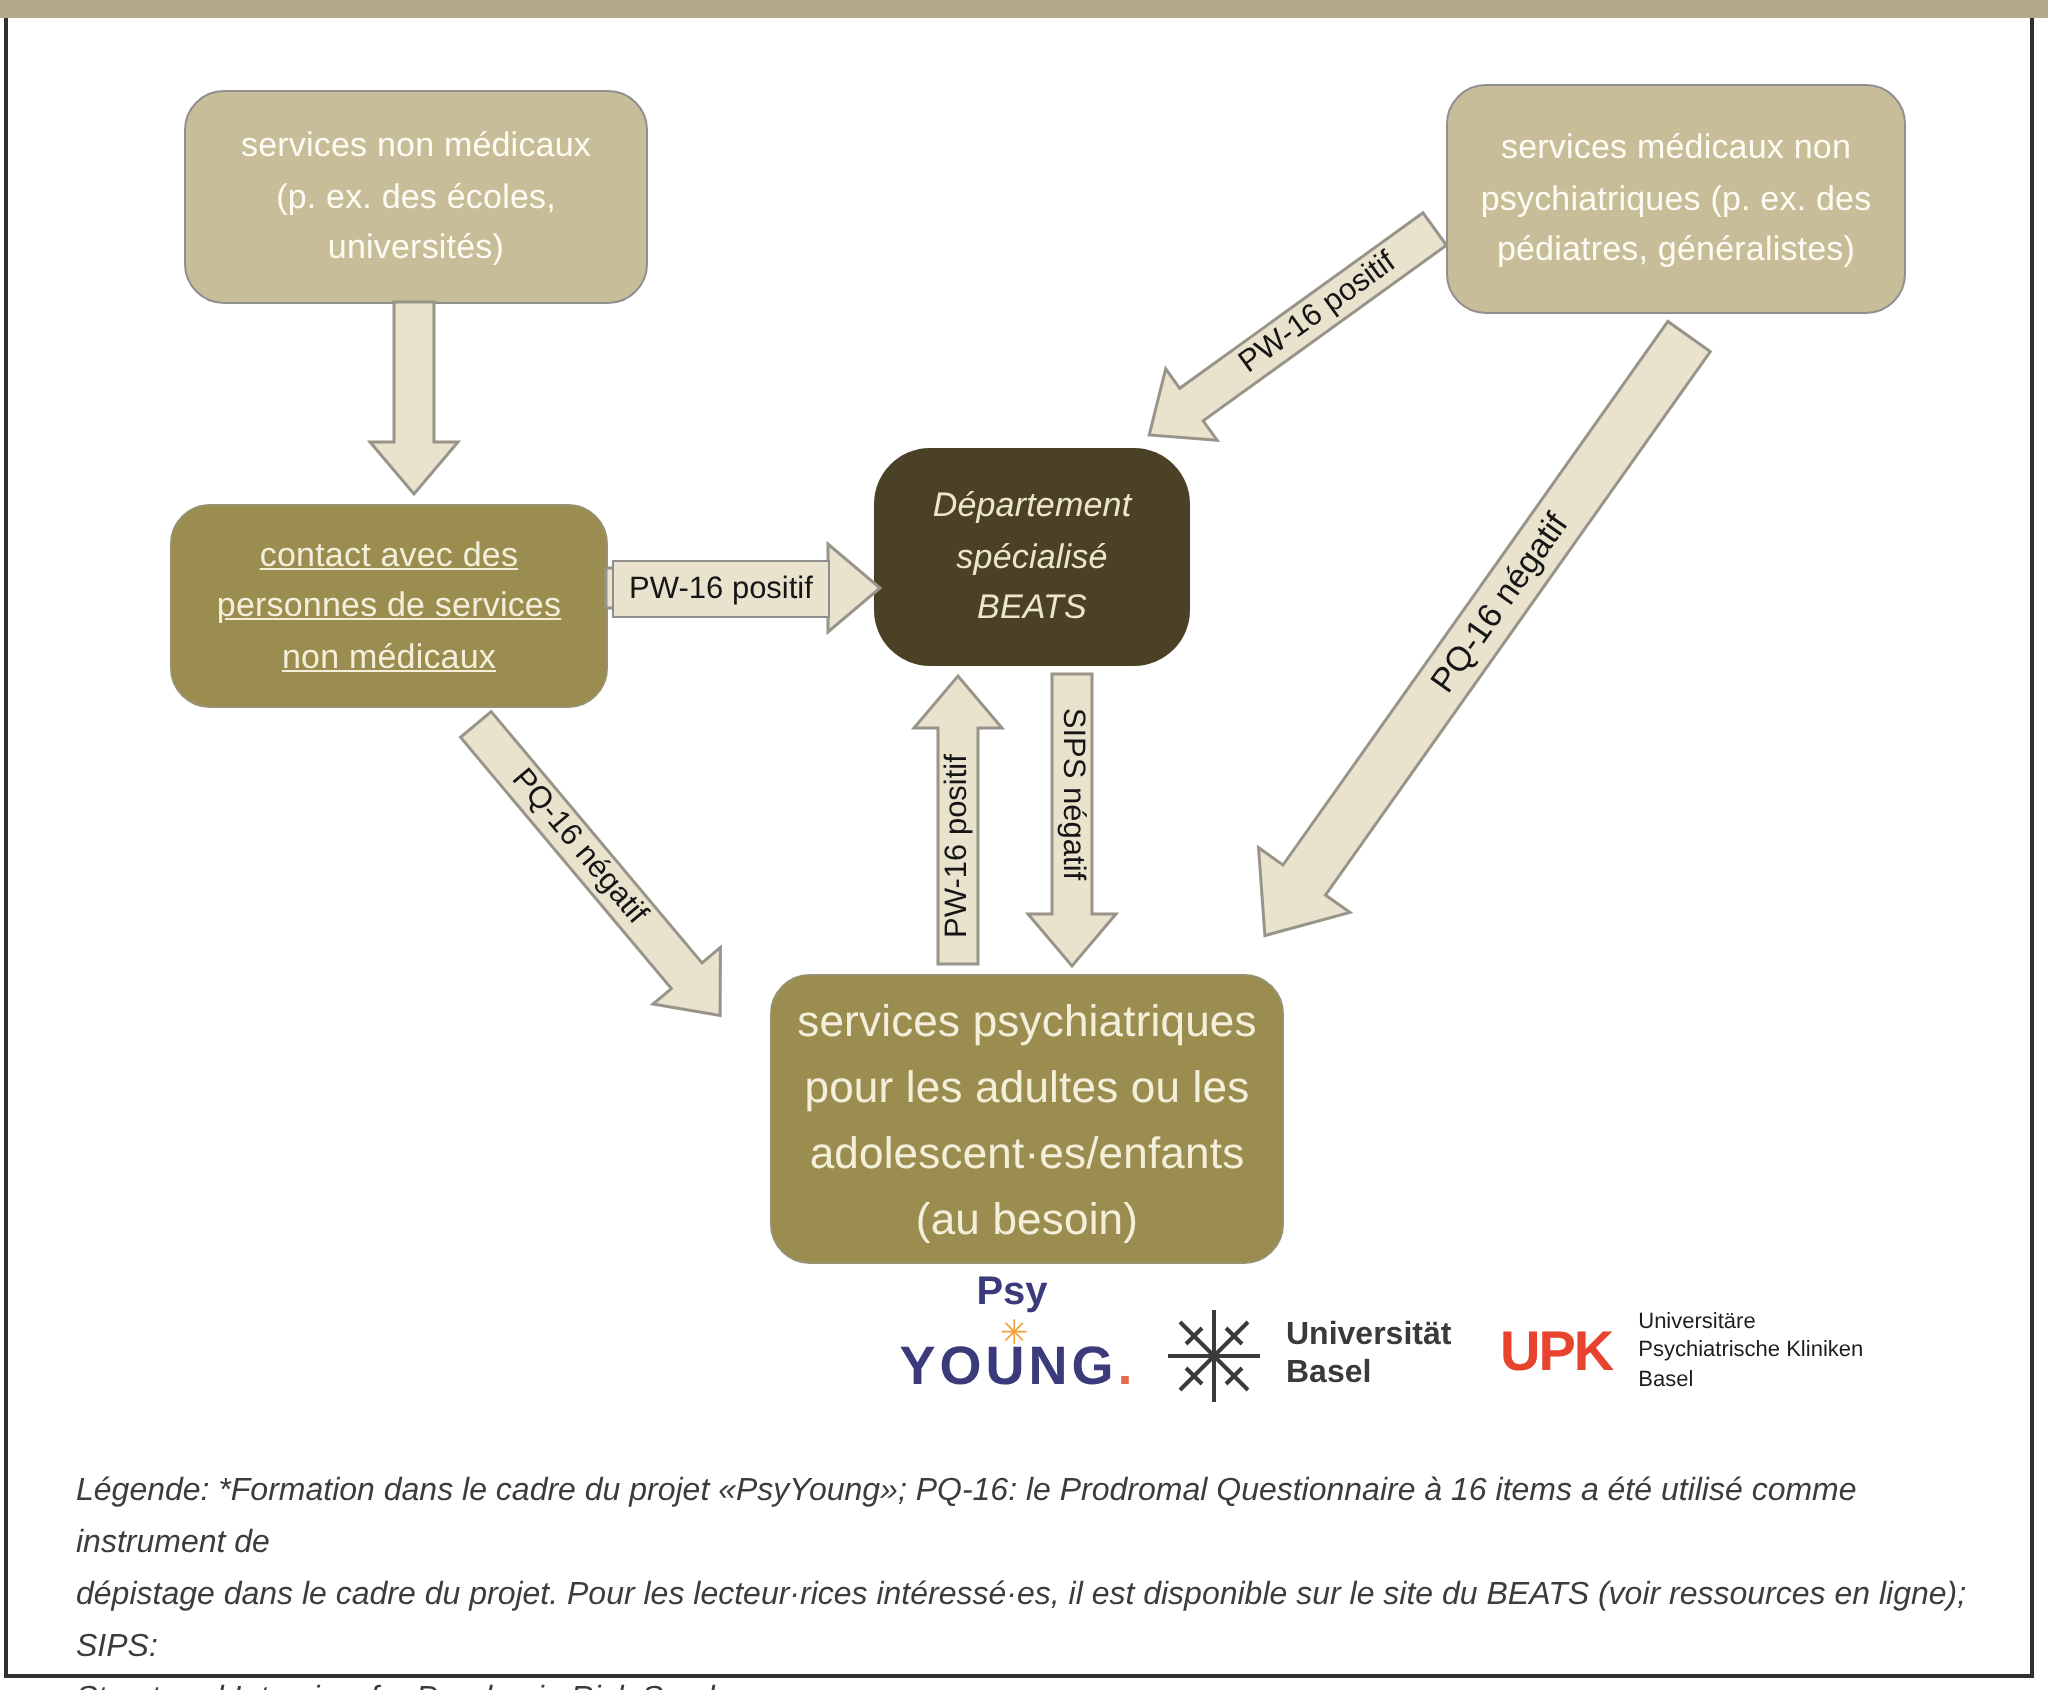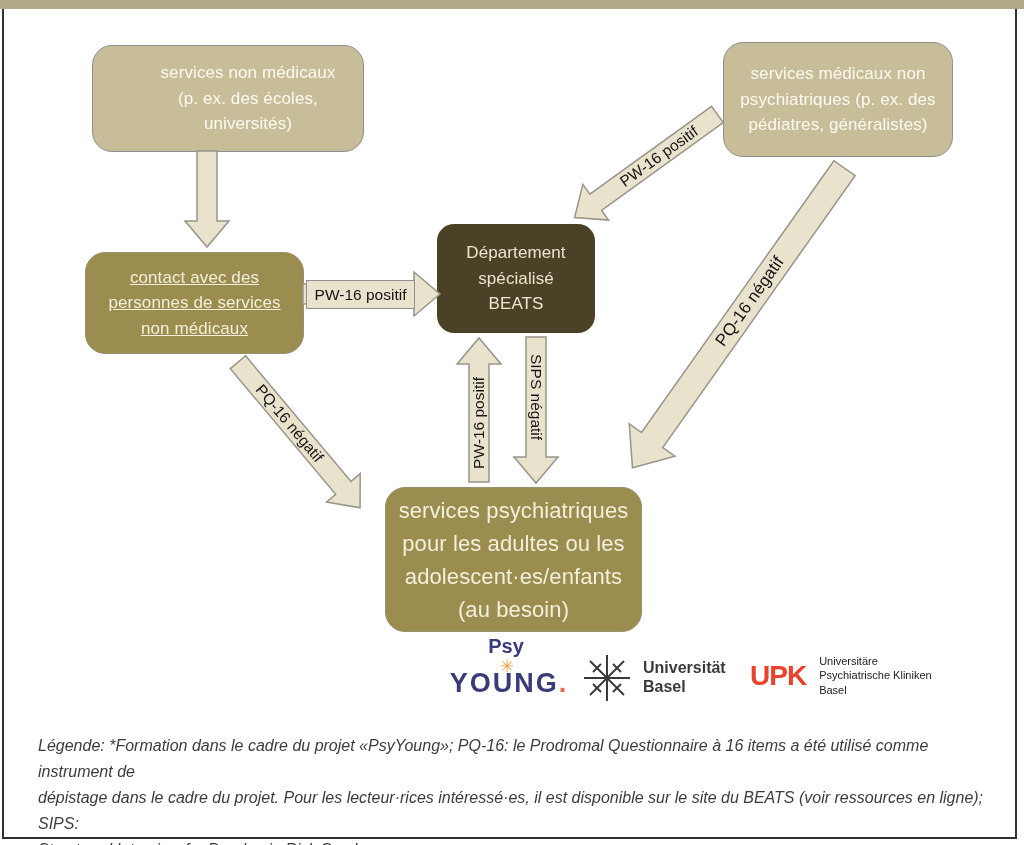--- a/index.html
+++ b/index.html
@@ -14,23 +14,23 @@
   .edge-bottom{position:absolute;left:2px;right:7px;bottom:6px;height:2px;background:#303030;}
 
   
   .box{
     position:absolute;display:flex;align-items:center;justify-content:center;
     text-align:center;white-space:pre-line;border-radius:20px;
     font-size:17px;line-height:1.5;letter-spacing:.1px;
   }
   .box.tan{background:#c7bd99;border:1.5px solid #8f8f8f;color:#fdfbf2;}
   .box.olive{background:#9a8d4f;border:1px solid #97916f;color:#f4efda;}
-  .box.dark{background:#4a4126;border-radius:17px;color:#ece6cc;}
+  .box.dark{background:#4a4126;border-radius:28px;color:#ece6cc;font-style:italic;}
 
-  #box-non-medical{left:92px;top:45px;width:230px;height:105px;padding-left:40px;}
+  #box-non-medical{left:92px;top:45px;width:230px;height:105px;}
   #box-medical-non-psych{left:723px;top:42px;width:228px;height:113px;text-align:center;}
   #box-contact{left:85px;top:252px;width:217px;height:100px;text-decoration:underline;}
   #box-beats{left:437px;top:224px;width:158px;height:109px;}
   #box-psych{left:385px;top:487px;width:255px;height:143px;font-size:22px;}
 
   
   .arrow{position:absolute;display:flex;align-items:center;justify-content:center;}
   .arrow svg{position:absolute;inset:0;width:100%;height:100%;overflow:visible;}
   .arrow .shape{fill:#e9e3cd;stroke:#98948a;stroke-width:1.5;}
   .alabel{position:relative;color:#151515;font-size:15.5px;white-space:nowrap;}

